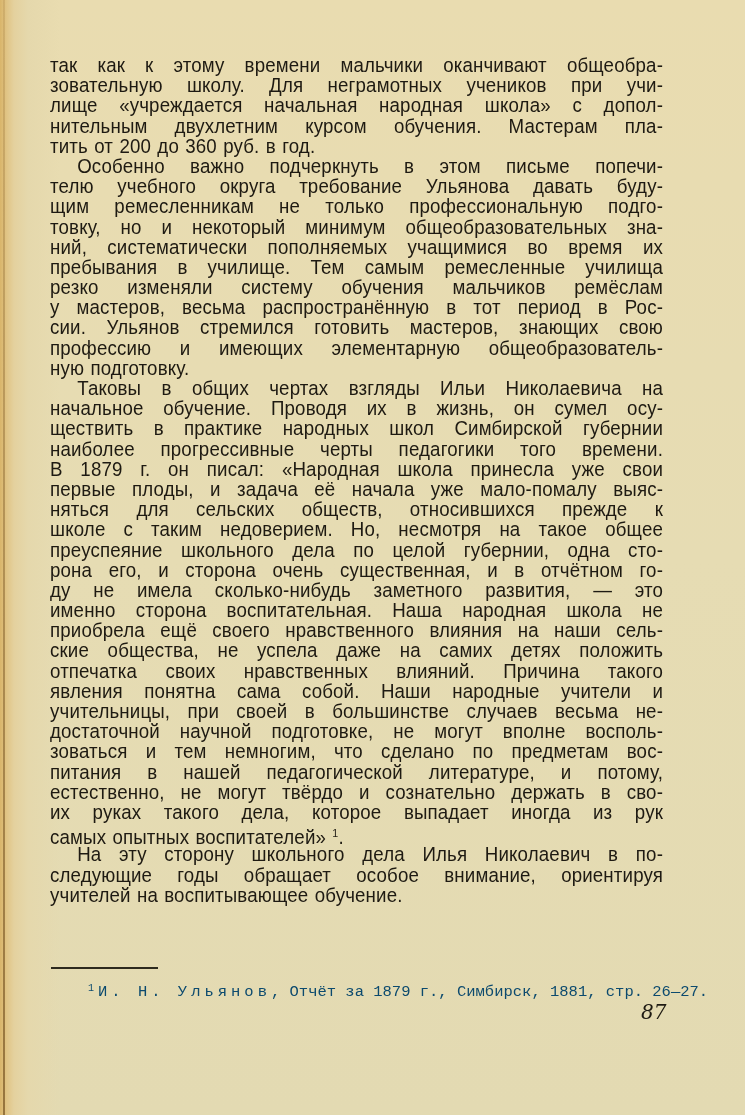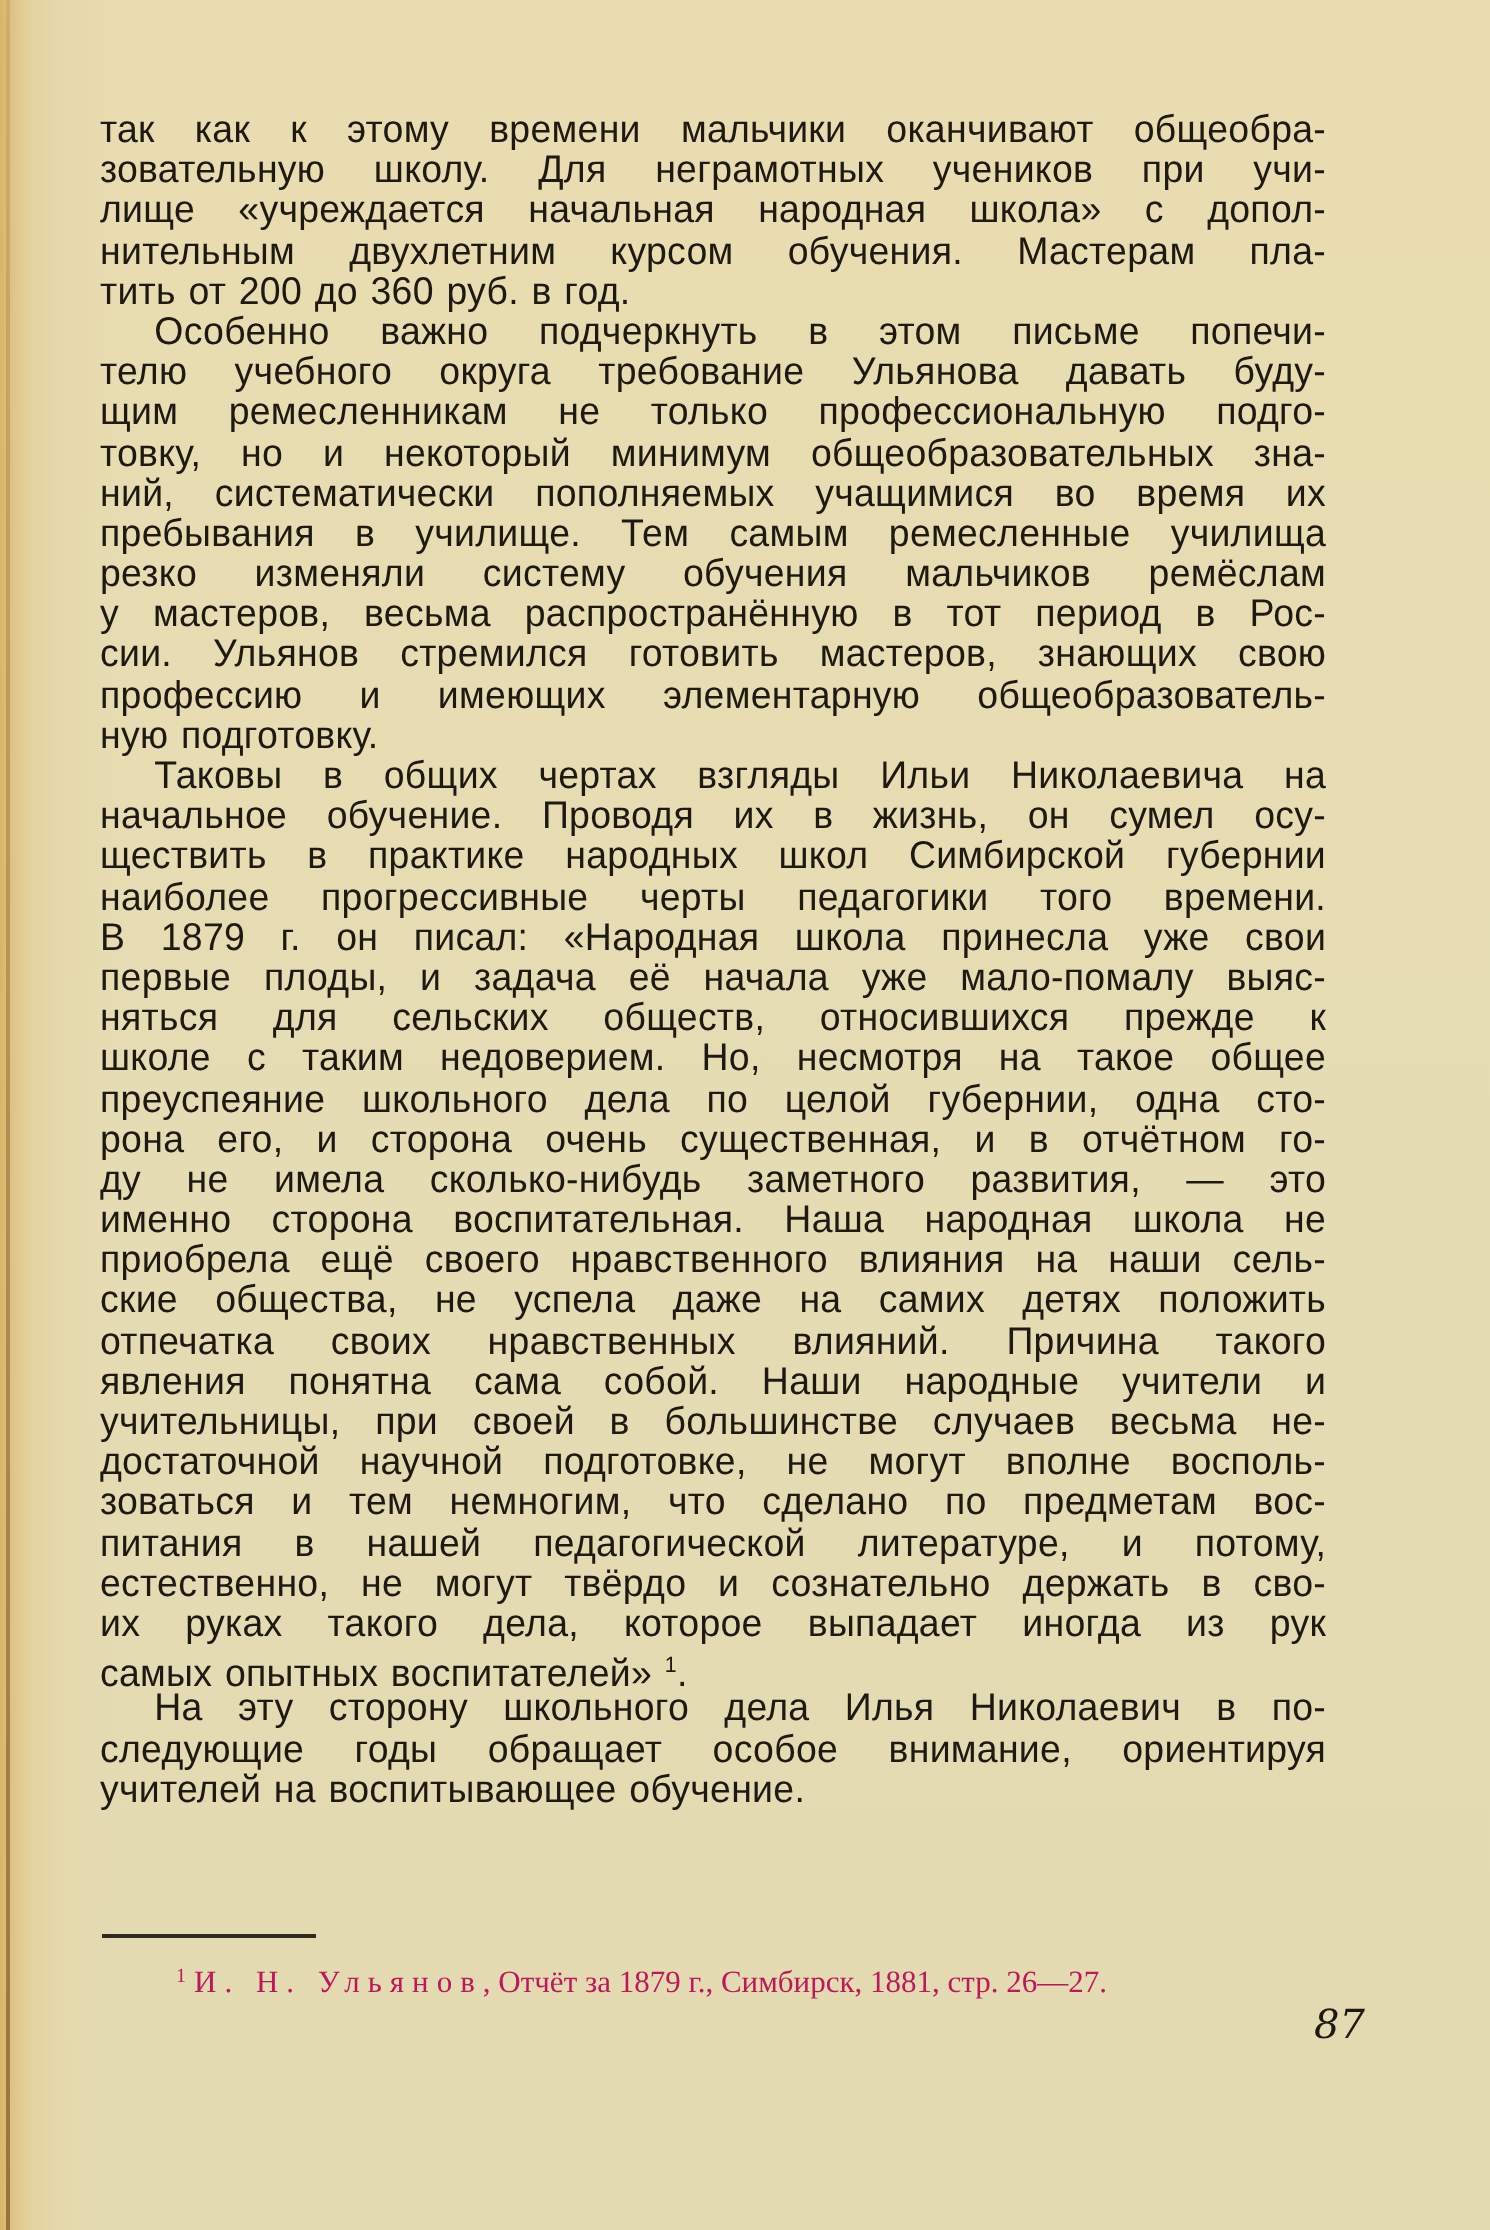--- a/index.html
+++ b/index.html
@@ -63,37 +63,37 @@
       top: 967px;
       width: 107px;
       height: 2px;
       background: #2d2a1e;
     }
     .footnote {
       position: absolute;
       left: 88px;
       top: 980px;
       width: 600px;
-      font-family: Liberation Serif, serif;
+      font-family: Liberation Mono, monospace;
       font-size: 15.5px;
       line-height: 18px;
       white-space: nowrap;
-      color: #be185d;
+      color: #0c4a6e;
     }
     .footnote .spaced {
       letter-spacing: 4px;
     }
     .footnote .fn-mark {
       font-size: 10px;
       vertical-align: 5px;
       margin-right: 4px;
     }
     .page-number {
       position: absolute;
-      left: 657px;
+      left: 641px;
       top: 1000px;
       font-family: "DejaVu Serif", "Liberation Serif", serif;
       font-style: italic;
       font-size: 20px;
       color: #1e1a12;
     }
   </style>
 </head>
 <body>
 

